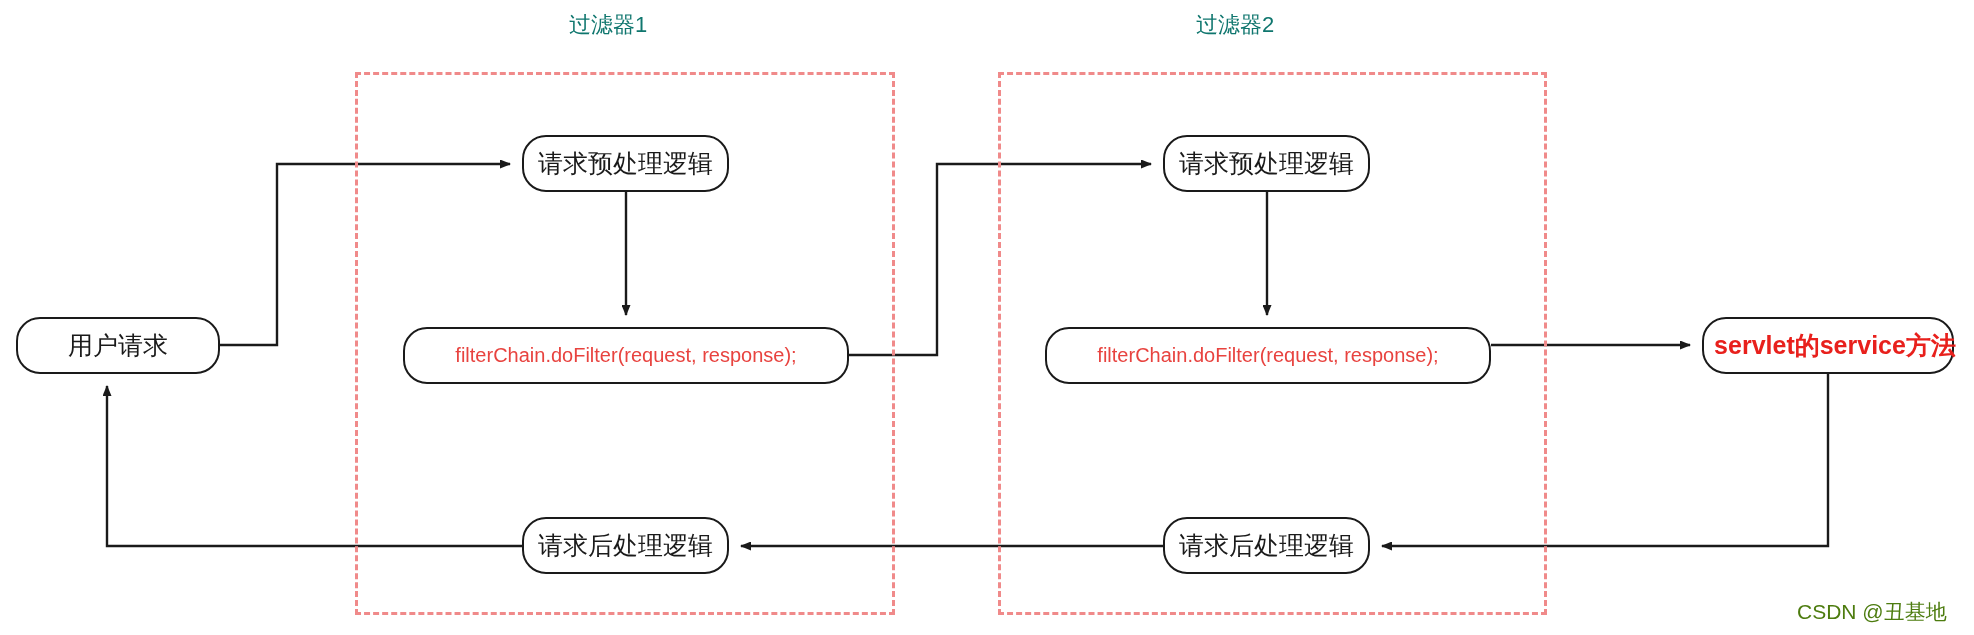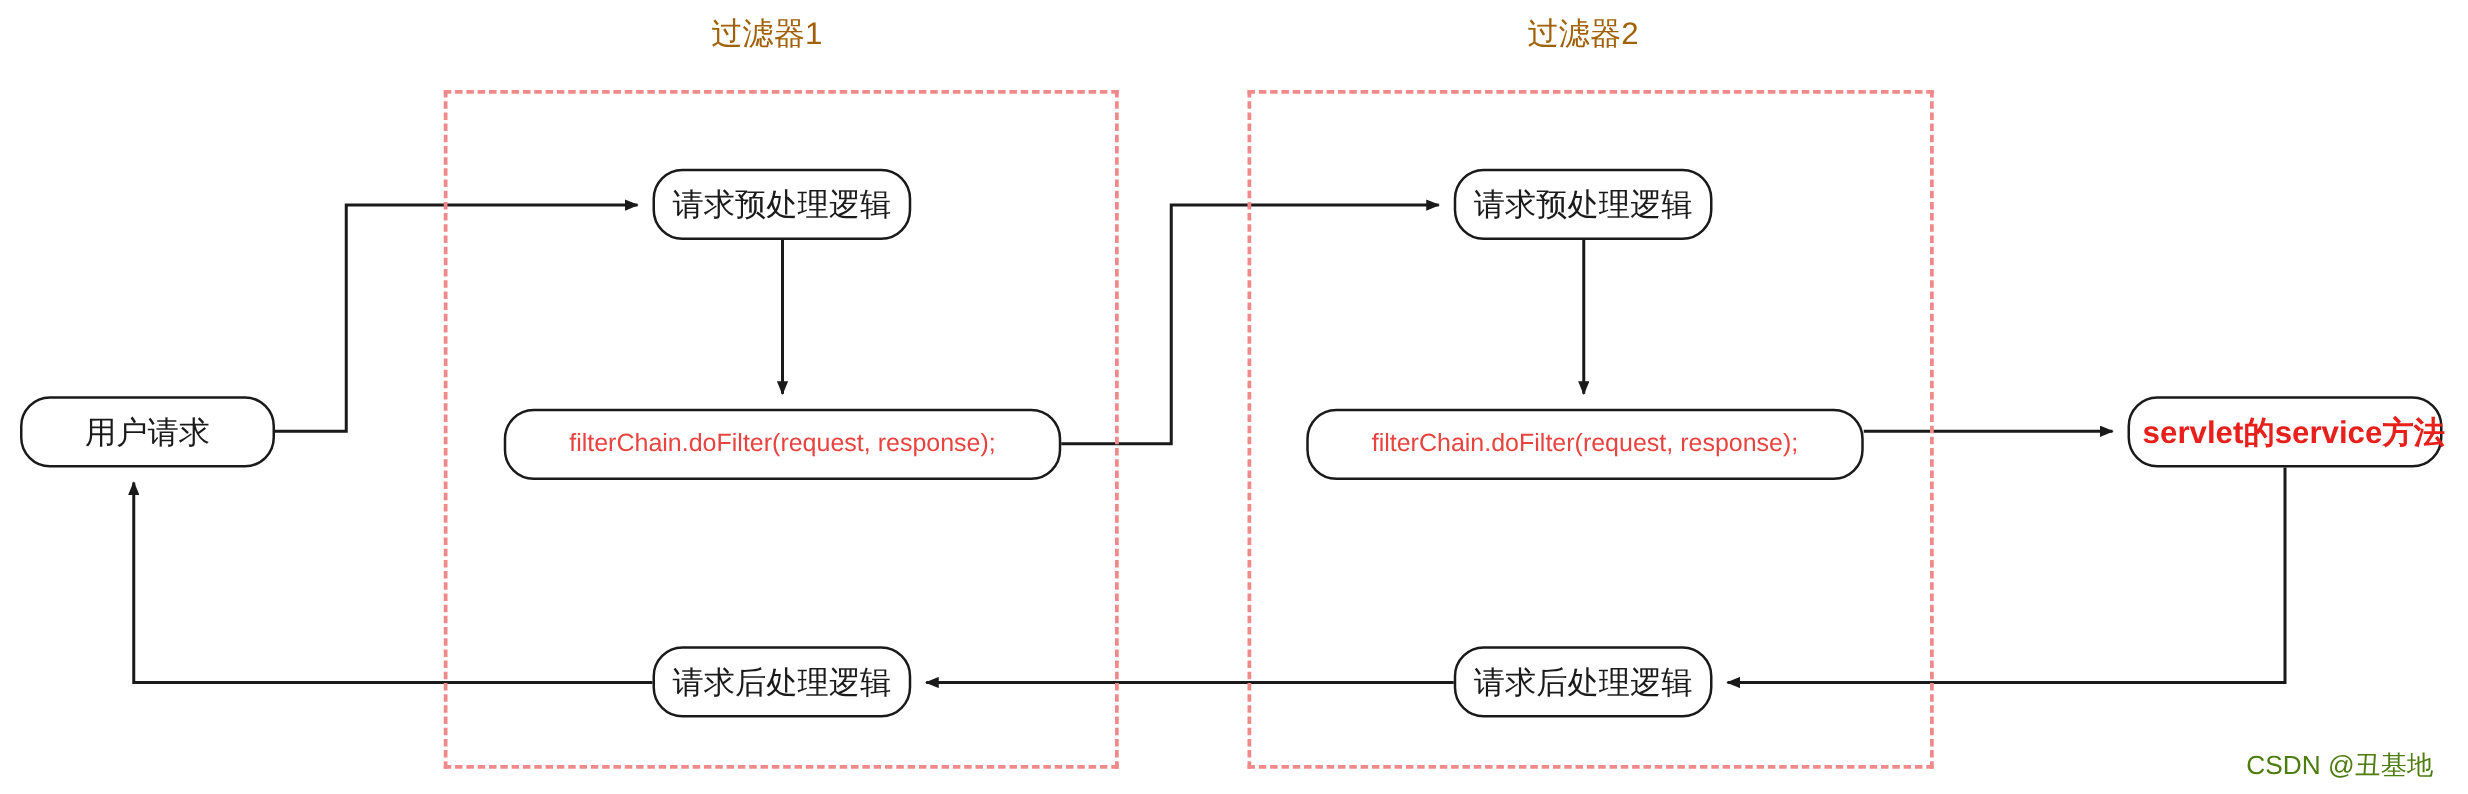--- a/index.html
+++ b/index.html
@@ -26,22 +26,22 @@
     pointer-events: none;
   }
   .filter-group {
     position: absolute;
     border: 3px dashed #f08a8a;
     background: transparent;
     box-sizing: border-box;
   }
   .group-title {
     position: absolute;
-    font-size: 25px;
-    color: #a16207;
+    font-size: 22px;
+    color: #0f766e;
     white-space: nowrap;
     font-family: "Liberation Sans", "DejaVu Sans", sans-serif;
   }
   .node {
     position: absolute;
     box-sizing: border-box;
     border: 2px solid #1a1a1a;
     border-radius: 24px;
     background: #ffffff;
     display: flex;
@@ -91,21 +91,21 @@
         <path d="M 1828 374 L 1828 546 L 1382 546" fill="none" stroke="#1a1a1a" stroke-width="2.4" stroke-linejoin="miter" marker-end="url(#arrowhead)"></path>
         <path d="M 1163 546 L 741 546" fill="none" stroke="#1a1a1a" stroke-width="2.4" stroke-linejoin="miter" marker-end="url(#arrowhead)"></path>
         <path d="M 522 546 L 107 546 L 107 386" fill="none" stroke="#1a1a1a" stroke-width="2.4" stroke-linejoin="miter" marker-end="url(#arrowhead)"></path>
       </g>
   </svg>
 
   <div id="groups-layer">
       <div class="filter-group" style="left: 355px; top: 72px; width: 540px; height: 543px; border-color: rgb(240, 138, 138);"></div>
       <div class="group-title" style="left: 569px; top: 10px;">过滤器1</div>
       <div class="filter-group" style="left: 998px; top: 72px; width: 549px; height: 543px; border-color: rgb(240, 138, 138);"></div>
-      <div class="group-title" style="left: 1222px; top: 10px;">过滤器2</div>
+      <div class="group-title" style="left: 1196px; top: 10px;">过滤器2</div>
     </div>
   <div id="nodes-layer">
       <div class="node" style="left: 16px; top: 317px; width: 204px; height: 57px;">用户请求</div>
       <div class="node" style="left: 522px; top: 135px; width: 207px; height: 57px;">请求预处理逻辑</div>
       <div class="node code" style="left: 403px; top: 327px; width: 446px; height: 57px;">filterChain.doFilter(request, response);</div>
       <div class="node" style="left: 522px; top: 517px; width: 207px; height: 57px;">请求后处理逻辑</div>
       <div class="node" style="left: 1163px; top: 135px; width: 207px; height: 57px;">请求预处理逻辑</div>
       <div class="node code" style="left: 1045px; top: 327px; width: 446px; height: 57px;">filterChain.doFilter(request, response);</div>
       <div class="node" style="left: 1163px; top: 517px; width: 207px; height: 57px;">请求后处理逻辑</div>
       <div class="node accent" style="left: 1702px; top: 317px; width: 252px; height: 57px; padding-left: 14px;">servlet的service方法</div>

